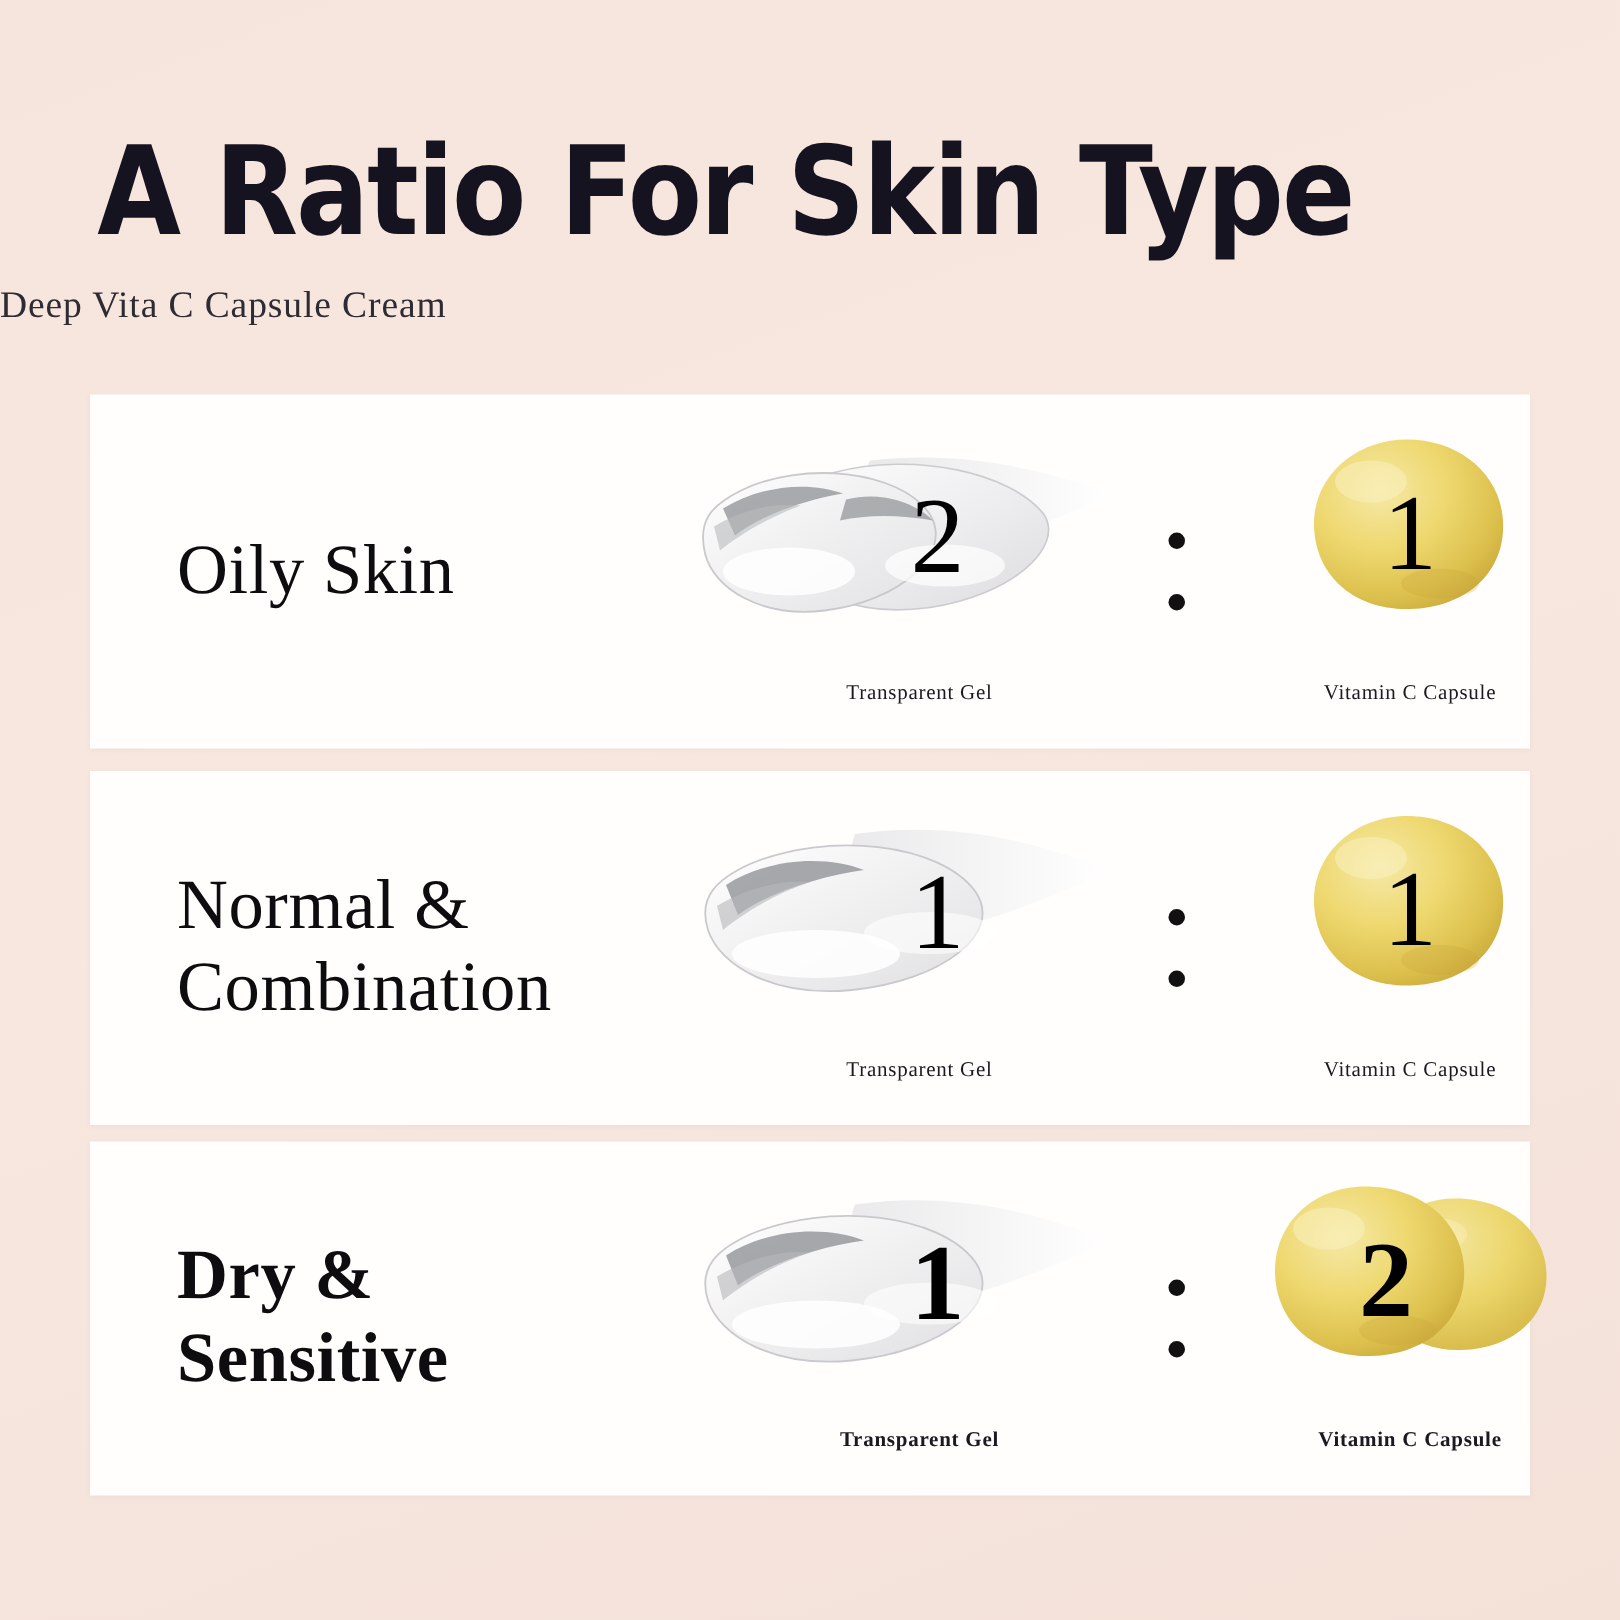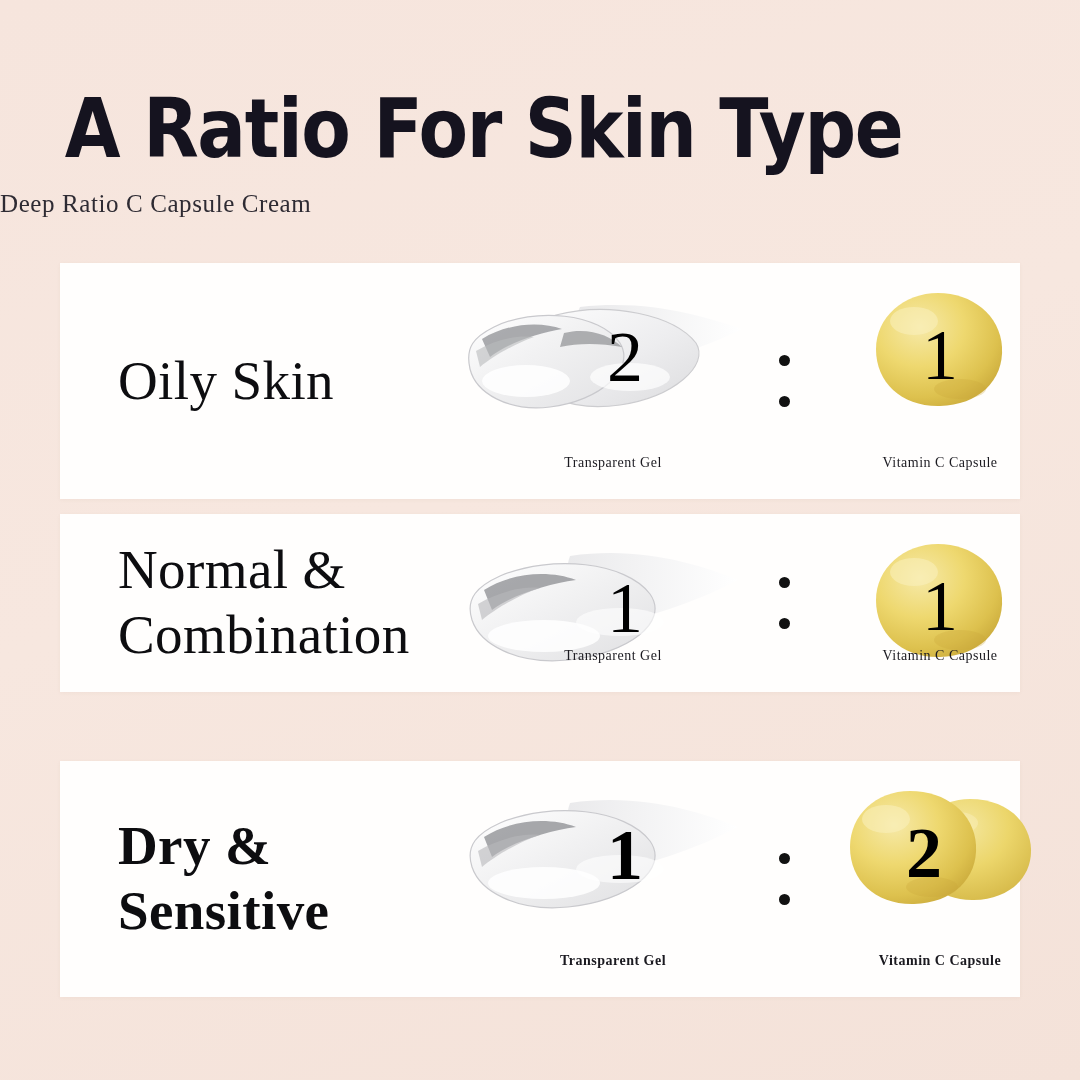--- a/index.html
+++ b/index.html
@@ -50,30 +50,30 @@
 
   
   .card {
     position: absolute;
     left: 60px;
     width: 960px;
     background: #fffefd;
     box-shadow: 0 1px 4px rgba(120, 90, 80, 0.05);
   }
   #card-0 { top: 263px; height: 236px; }
-  #card-1 { top: 514px; height: 178px; }
+  #card-1 { top: 514px; height: 236px; }
   #card-2 { top: 761px; height: 236px; font-weight: bold; }
 
   .skin-label {
     position: absolute;
     left: 58px;
     top: 50%;
     transform: translateY(-50%);
     font-family: "Liberation Serif", serif;
-    font-size: 55px;
+    font-size: 47px;
     line-height: 1.18;
     color: #0d0d10;
     letter-spacing: 0.4px;
     white-space: pre-line;
   }
 
   
   .gel-group {
     position: absolute;
     left: 400px;
@@ -141,21 +141,21 @@
   .colon .dot.top { top: 0; }
   .colon .dot.bottom { bottom: 0; }
 </style>
 </head>
 <body>
 
 <div class="poster">
 
   <div class="header">
     <div class="title">A Ratio For Skin Type</div>
-    <div class="subtitle">Deep Ratio C Capsule Cream</div>
+    <div class="subtitle">Deep Vita C Capsule Cream</div>
   </div>
 
   <div class="card" id="card-0">
     <div class="skin-label">Oily Skin</div>
 
     <div class="gel-group">
       <div class="art">
         <svg viewBox="0 0 310 150" preserveAspectRatio="xMidYMid meet">
           <defs>
             <linearGradient id="gelA1" x1="0" y1="0" x2="1" y2="1">

